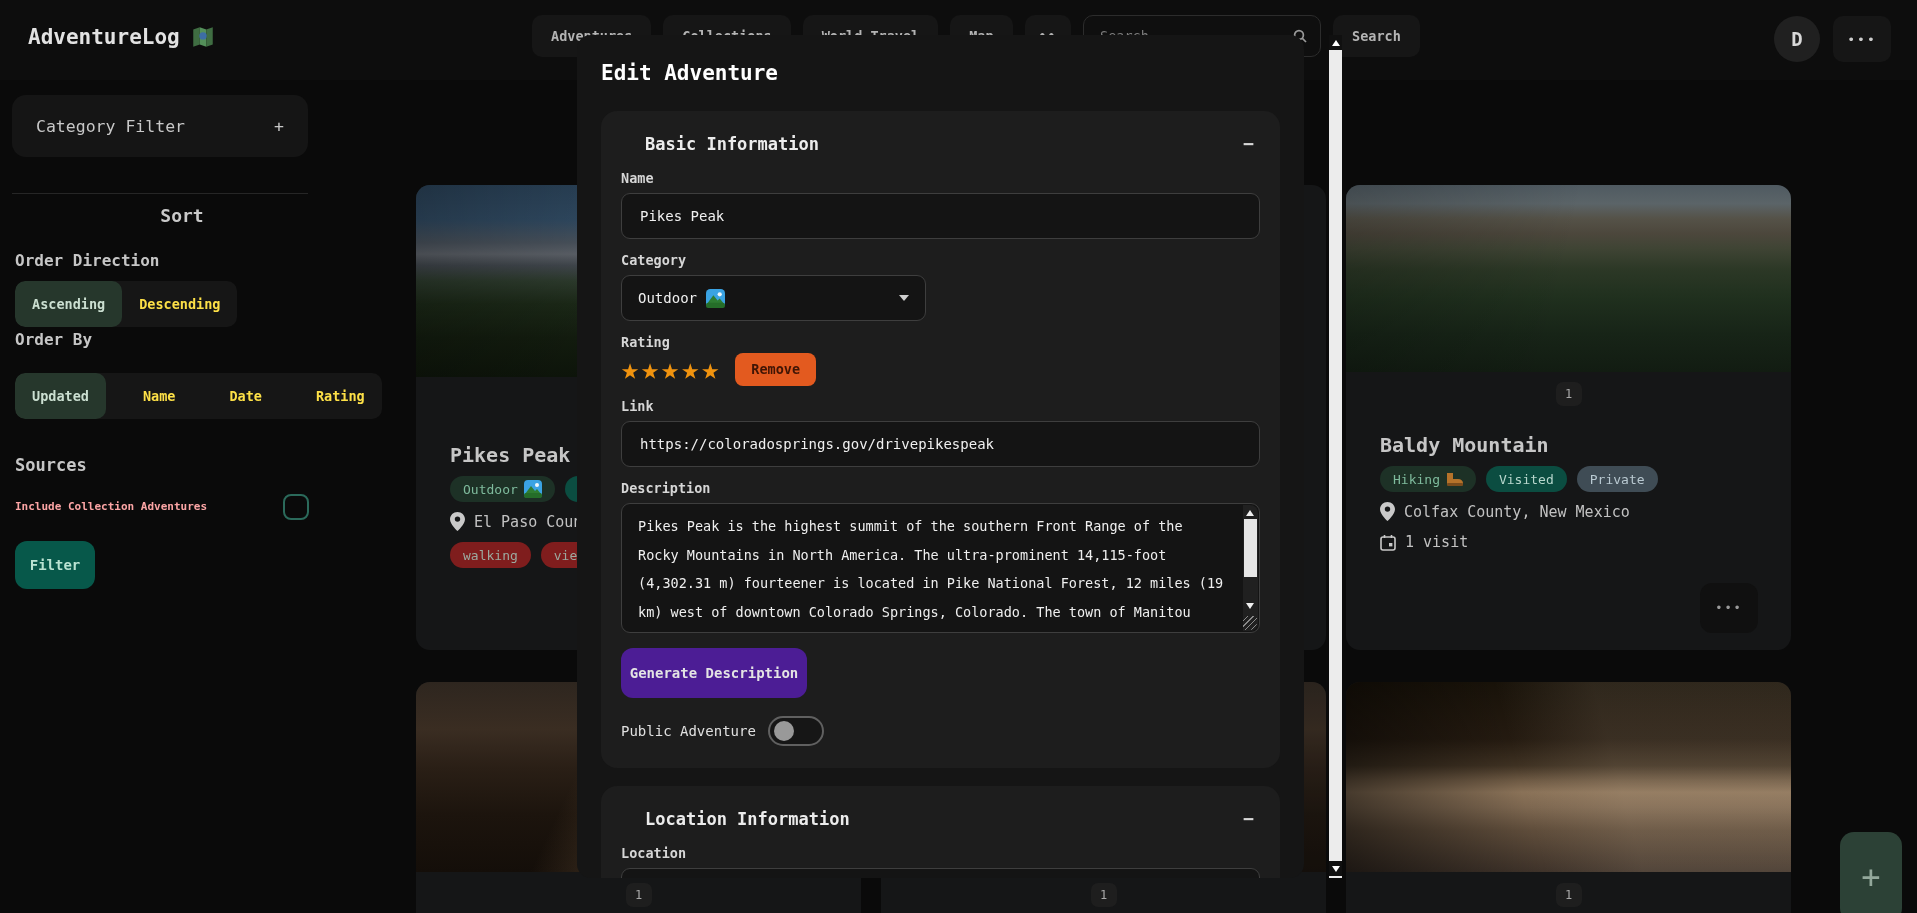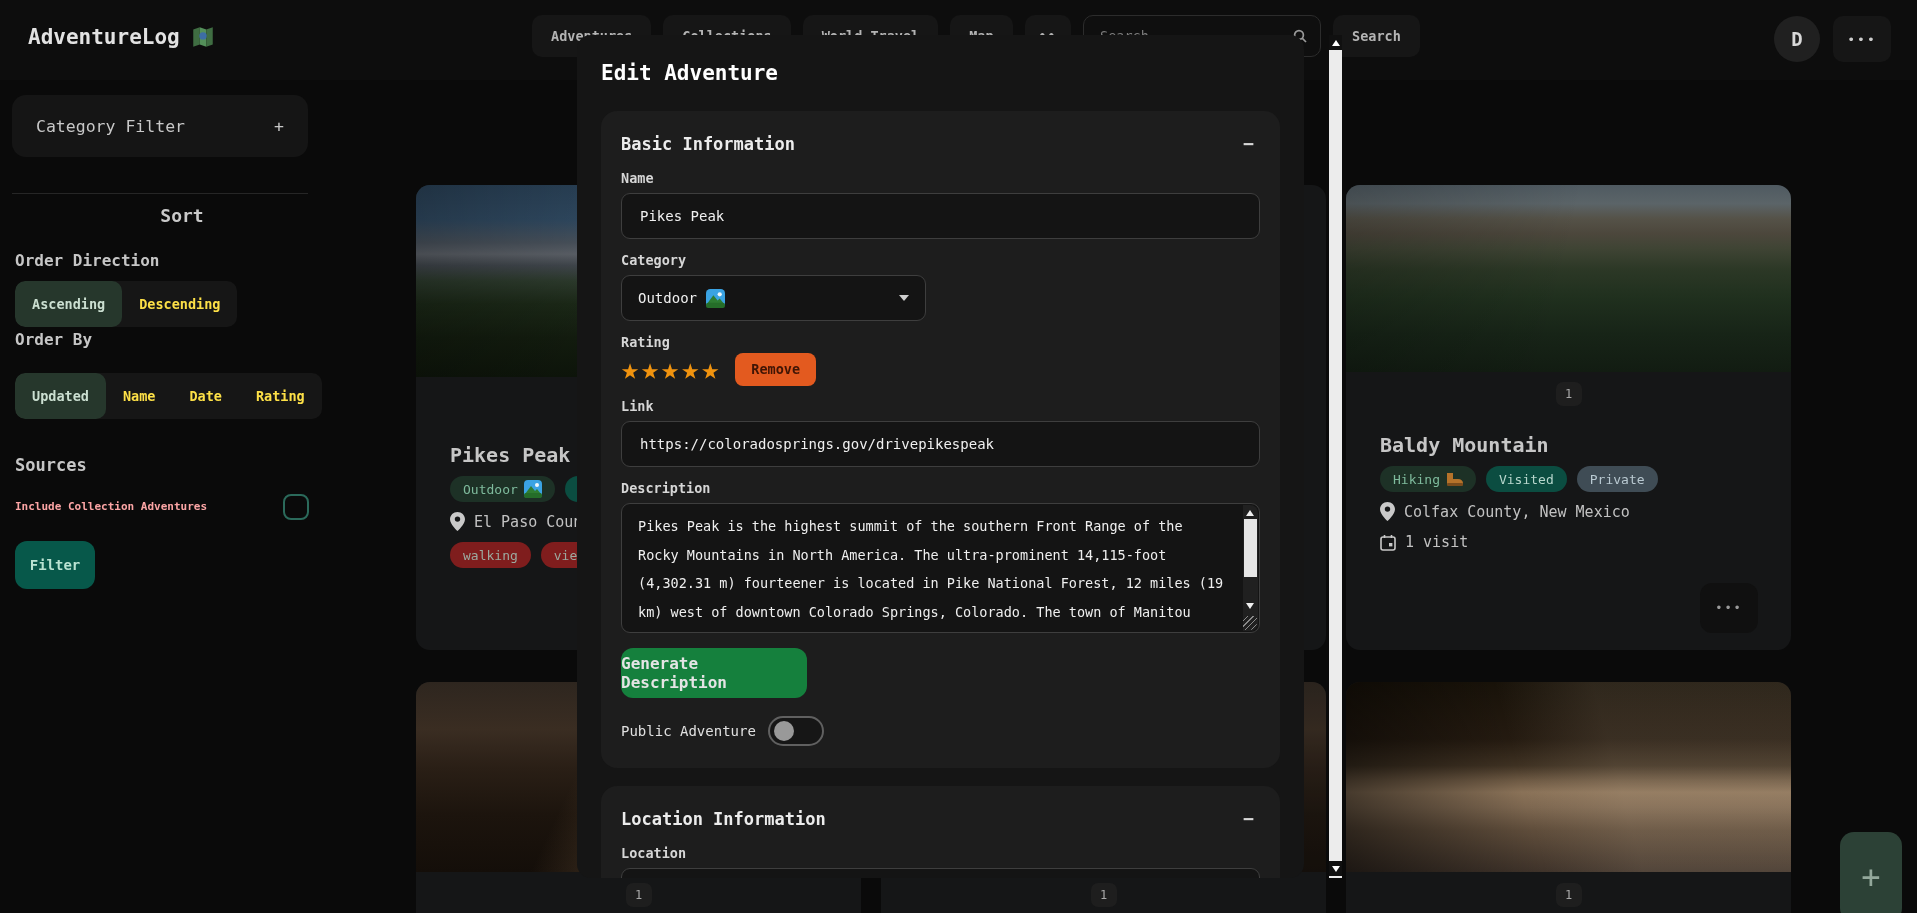--- a/index.html
+++ b/index.html
@@ -74,21 +74,21 @@
     color:#a8a8a8; font-size:12px; display:flex; align-items:center; justify-content:center; }
   .card-more { width:58px; height:50px; border-radius:12px; background:#101010;
     color:#9a9a9a; display:flex; align-items:center; justify-content:center;
     font-size:12px; letter-spacing:2px; }
 
   
   .modal { left:577px; top:35px; width:727px; height:843px; background:#151515;
     border-radius:14px; overflow:hidden; z-index:40; padding:22px 24px; }
   .modal-title { color:#ffffff; font-size:21px; font-weight:bold; margin:4px 0 26px 0; }
   .section { width:679px; background:#1d1d1d; border-radius:16px; padding:22px 20px; }
-  .sec-head { display:flex; justify-content:space-between; align-items:center; margin-bottom:16px; }
+  .sec-head { display:flex; justify-content:space-between; align-items:center; margin-bottom:16px;margin-left:24px; }
   .sec-title { color:#ececec; font-size:17px; font-weight:bold; }
   .sec-collapse { color:#d8d8d8; font-size:18px; font-weight:bold; padding:0 6px; }
   .f-label { color:#d6d6d6; font-size:13.5px; font-weight:bold; margin-bottom:7px; }
   .inp { width:639px; height:46px; background:#141414; border:1px solid #3e3e3e;
     border-radius:9px; color:#f0f0f0; font-size:14px; font-family:inherit;
     padding:0 18px; outline:none; margin-bottom:13px; }
   .select { width:305px; height:46px; background:#141414; border:1px solid #3e3e3e;
     border-radius:9px; display:flex; align-items:center; padding:0 16px;
     color:#f0f0f0; font-size:14px; margin-bottom:13px; }
   .caret { width:0; height:0; border-left:5px solid transparent; border-right:5px solid transparent;
@@ -102,22 +102,22 @@
     color:#efefef; font-size:13.5px; line-height:28.5px; overflow:hidden; margin-bottom:15px; }
   .ta-sb { position:absolute; right:1px; top:1px; bottom:1px; width:15px; background:#202020;
     border-radius:0 8px 8px 0; }
   .ta-thumb { position:absolute; right:1px; top:14px; width:13px; height:58px; background:#e6e6e6; }
   .tri-up { width:0; height:0; border-left:4px solid transparent; border-right:4px solid transparent;
     border-bottom:6px solid #efefef; position:absolute; right:4px; top:5px; }
   .tri-dn { width:0; height:0; border-left:4px solid transparent; border-right:4px solid transparent;
     border-top:6px solid #efefef; position:absolute; right:4px; bottom:22px; }
   .ta-resize { position:absolute; right:2px; bottom:2px; width:14px; height:14px;
     background:repeating-linear-gradient(135deg, transparent 0 3px, #8a8a8a 3px 4px); border-radius:0 0 7px 0; }
-  .genbtn { width:186px; height:50px; border-radius:12px; background:#15803d;
-    color:#e4e4e4; font-size:16px; font-weight:bold; display:flex; align-items:center;
+  .genbtn { width:186px; height:50px; border-radius:12px; background:#4c1d95;
+    color:#e4e4e4; font-size:14px; font-weight:bold; display:flex; align-items:center;
     justify-content:center; margin-bottom:18px; }
   .pub-row { display:flex; align-items:center; gap:12px; color:#e0e0e0; font-size:14px; }
   .toggle { width:56px; height:30px; border-radius:15px; border:2px solid #606060;
     background:#161616; position:relative; }
   .knob { position:absolute; left:4px; top:3px; width:20px; height:20px; border-radius:50%;
     background:#999999; }
 
   
   .msb { left:1329px; top:35px; width:13px; height:843px; background:#ececec; z-index:45; }
   .msb-arrow { position:absolute; left:0; width:13px; height:15px; background:#101010;
@@ -178,21 +178,21 @@
   <div class="abs divider"></div>
   <div class="abs sort-h">Sort</div>
 
   <div class="abs side-label" style="left:15px; top:251px;">Order Direction</div>
   <div class="abs seg" style="left:15px; top:281px;">
     <div class="active">Ascending</div>
     <div>Descending</div>
   </div>
 
   <div class="abs side-label" style="left:15px; top:330px;">Order By</div>
-  <div class="abs seg" style="left:15px; top:373px;">
+  <div class="abs seg" style="left:15px; top:373px;gap:20px;">
     <div class="active">Updated</div>
     <div>Name</div>
     <div>Date</div>
     <div>Rating</div>
   </div>
 
   <div class="abs side-label" style="left:15px; top:455px; font-size:17px;">Sources</div>
   <div class="abs chk-label" style="left:15px; top:500px;">Include Collection Adventures</div>
   <div class="abs chk"></div>
   <div class="abs filterbtn">Filter</div>

